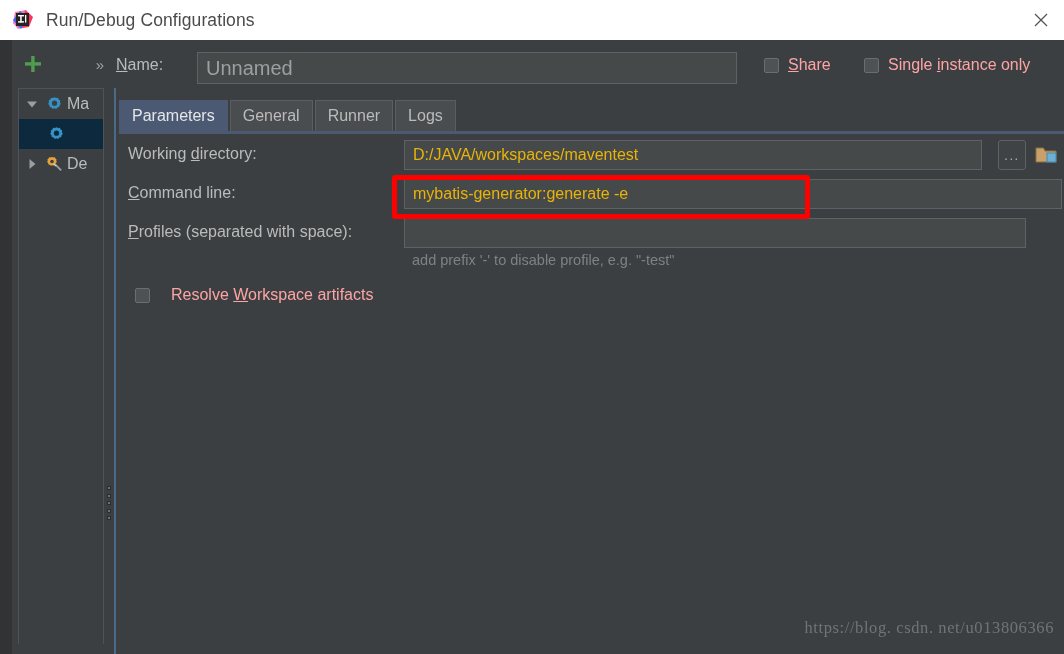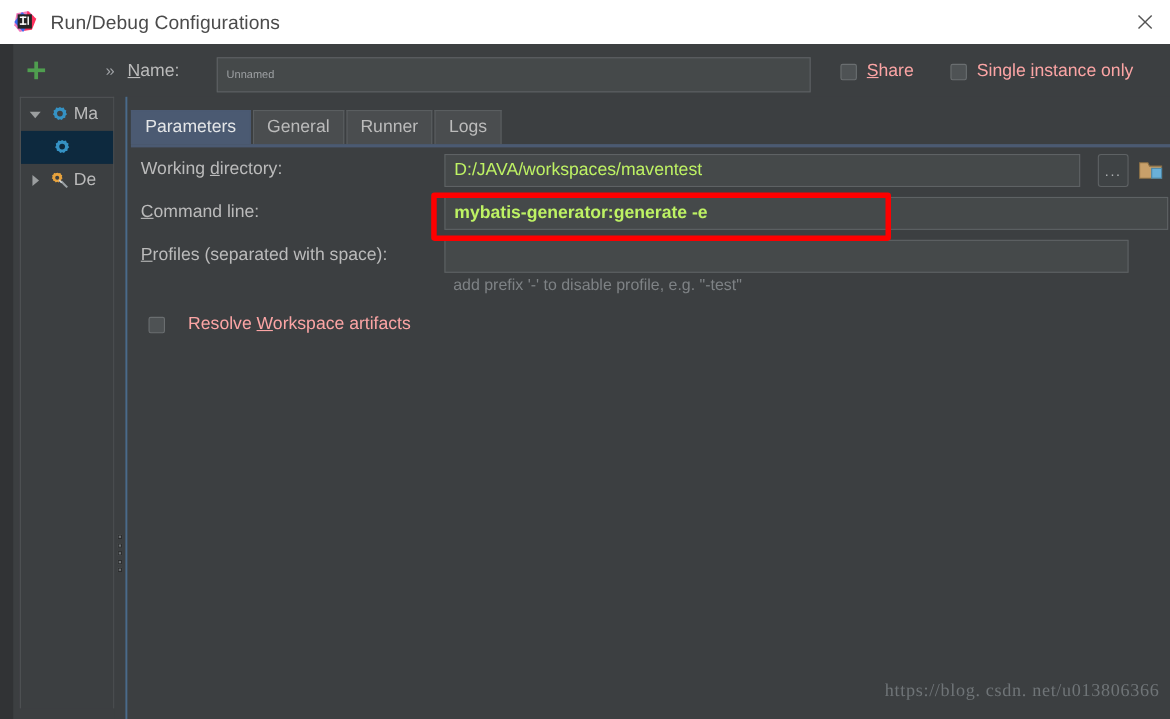--- a/index.html
+++ b/index.html
@@ -90,21 +90,21 @@
     color: #bbbbbb;
     white-space: nowrap;
   }
   .name-field {
     position: absolute;
     left: 185px; top: 12px;
     width: 540px; height: 32px;
     background: #45494a;
     border: 1px solid #5e6264;
     color: #9da0a3;
-    font-size: 10px;
+    font-size: 20px;
     font-family: "Liberation Sans", sans-serif;
     padding: 0 8px;
     outline: none;
   }
 
   .chk-wrap {
     position: absolute;
     display: flex;
     align-items: center;
     gap: 9px;
@@ -249,21 +249,21 @@
     font-size: 16px;
     color: #bbbbbb;
     white-space: nowrap;
   }
   .f-label .mn { text-decoration: underline; }
 
   .f-input {
     position: absolute;
     background: #45494a;
     border: 1px solid #5e6264;
-    color: #bef264;
+    color: #eab308;
     font-size: 16px;
     font-family: "Liberation Sans", sans-serif;
     padding: 0 8px;
     outline: none;
     height: 30px;
   }
 
   .f-hint {
     position: absolute;
     font-size: 14.5px;
@@ -455,21 +455,21 @@
         <span>
           <svg width="24" height="22" viewBox="0 0 24 22">
             <path d="M1 4 L1 18 L21 18 L21 7 L10 7 L8.5 4 Z" fill="#c8a06a" stroke="#8a6f46" stroke-width="1"></path>
             <rect x="12" y="9" width="9" height="9" fill="#6ab0d8" stroke="#4a86a8" stroke-width="1"></rect>
           </svg>
         </span>
       </div>
 
       <div class="f-label" style="left:12px; top:50px;"><span class="mn">C</span><span>ommand line:</span></div>
 
-      <input class="f-input" style="left: 288px; top: 45px; width: 658px; font-weight: bold;" type="text" value="mybatis-generator:generate -e">
+      <input class="f-input" style="left: 288px; top: 45px; width: 658px;" type="text" value="mybatis-generator:generate -e">
 
       <div class="f-label" style="left:12px; top:89px;text-align:right;"><span class="mn">P</span><span>rofiles (separated with space):</span></div>
 
       <input class="f-input" style="left: 288px; top: 84px; width: 622px;" type="text" value="">
 
       <div class="f-hint" style="left:296px; top:118px;">add prefix '-' to disable profile, e.g. "-test"</div>
 
       <div class="res-chk" style="left:19px; top:152px;">
         <span class="chkbox"></span>
         <span class="chk-label"><span>Resolve </span><span style="text-decoration:underline">W</span><span>orkspace artifacts</span></span>

